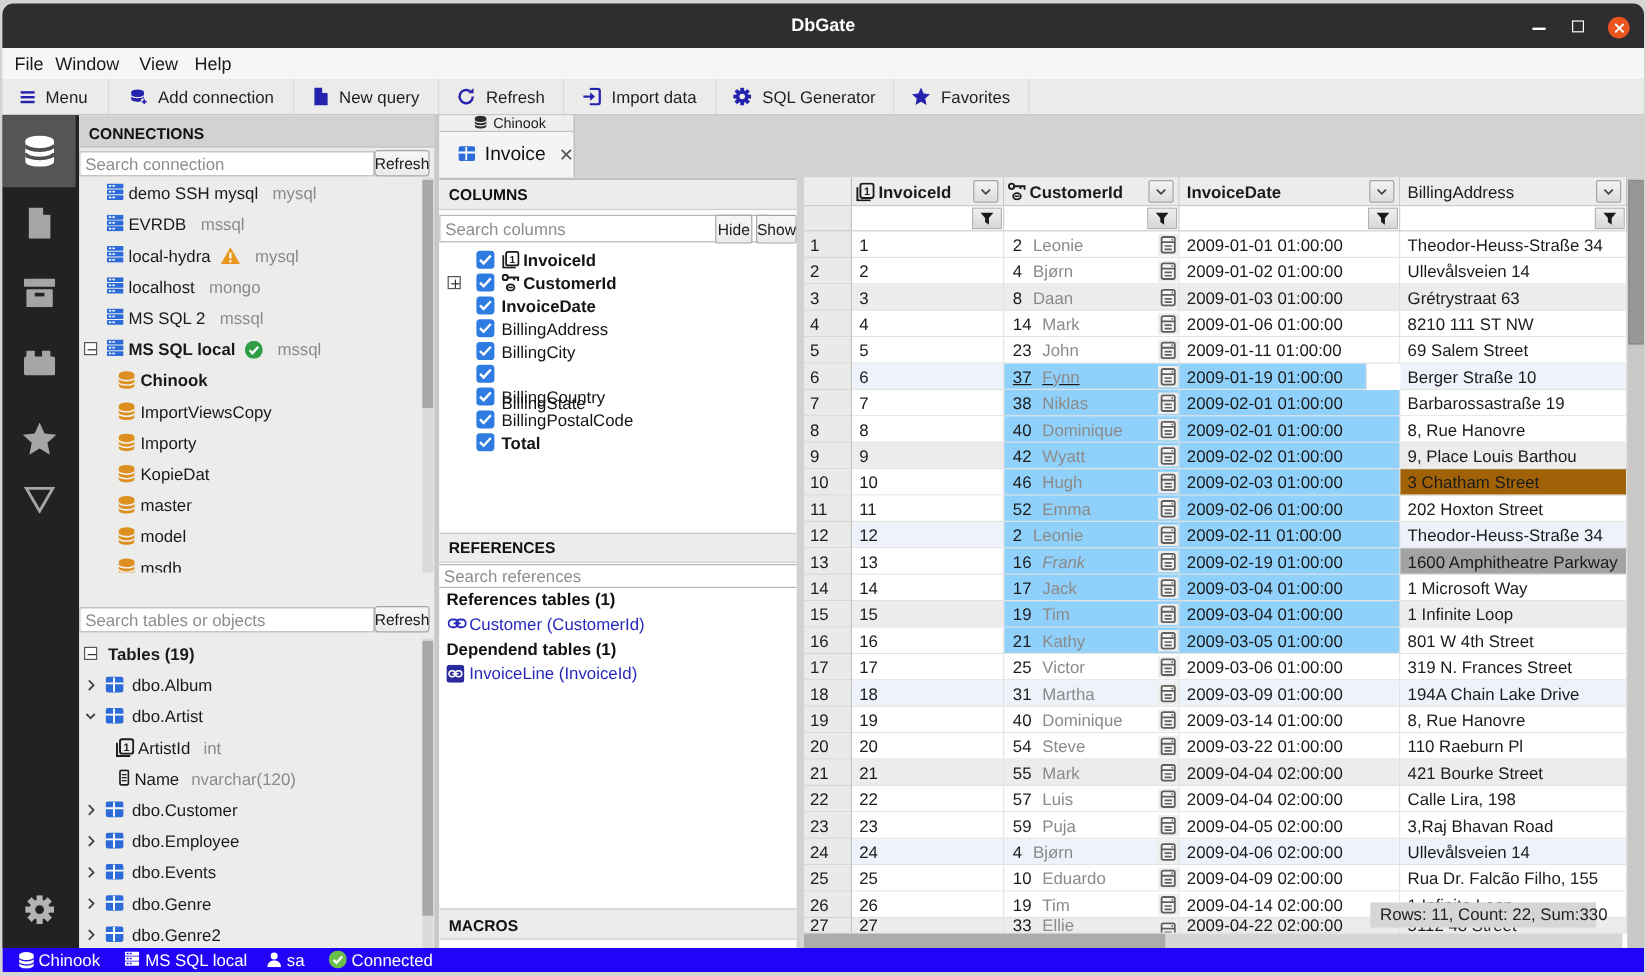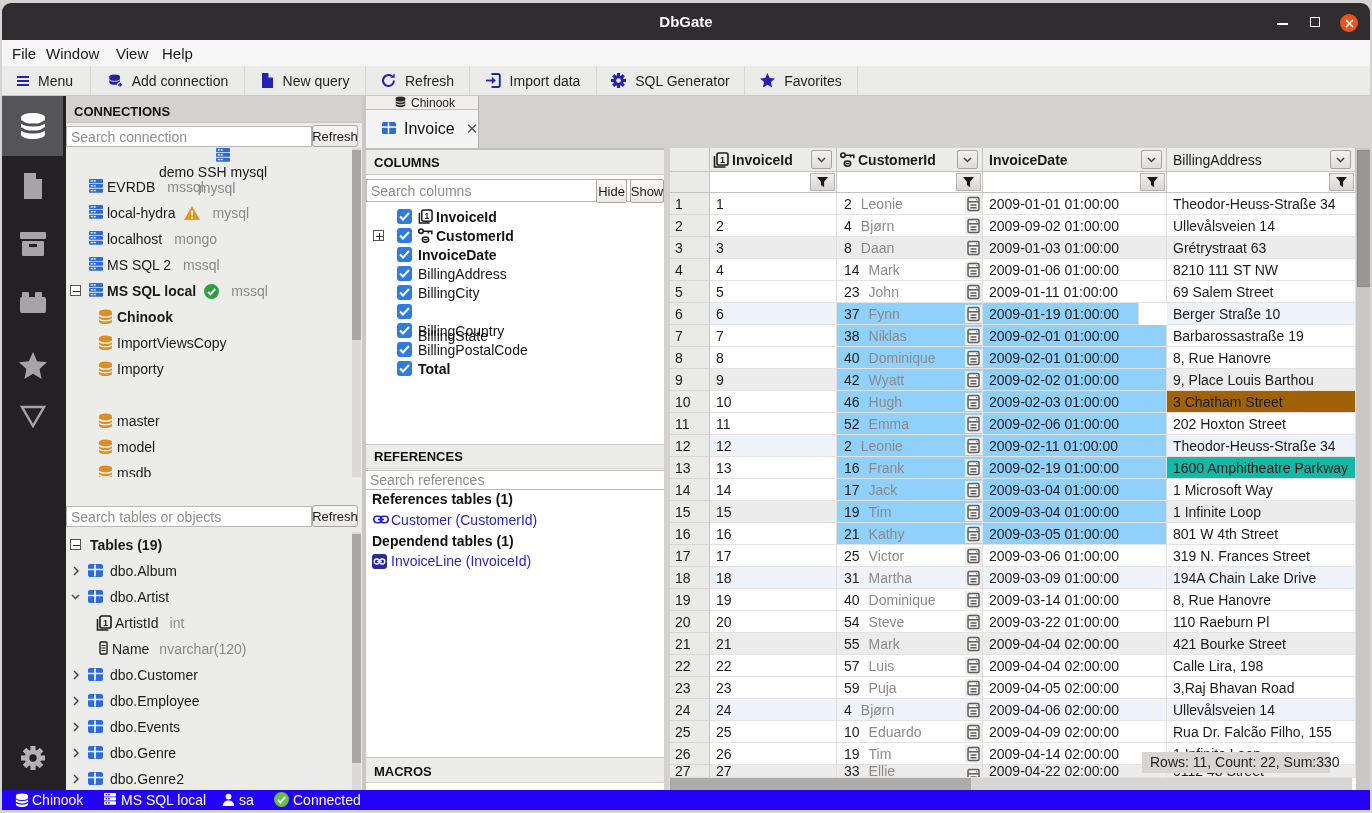--- a/index.html
+++ b/index.html
@@ -184,21 +184,21 @@
           <circle cx="7.5" cy="7.5" r="2.3" fill="#232124"></circle>
         </svg>
       </div>
 </div>
 <div class="abs" id="leftpanel">
 <div class="abs lefthead" style="left:0;top:0;width:296px;height:27px;">
         <span style="top:8px;">CONNECTIONS</span>
       </div>
 <input class="search" style="left: 0px; top: 30px; width: 246px; height: 21px;" placeholder="Search connection">
 <div class="btn" style="left:246px;top:29px;width:46px;height:22px;">Refresh</div>
-<div class="titem" style="left:0;top:52px;width:290px;flex-direction:column;">
+<div class="titem" style="left:0;top:52px;width:290px;">
         <span style="margin-left:23px;"><svg width="14" height="14" viewBox="0 0 16 16">
             <rect x="0" y="0" width="16" height="4.6" rx="1" fill="#2d6bd8"></rect>
             <rect x="2" y="1.4" width="2.2" height="1.6" fill="#fff"></rect>
             <rect x="5.4" y="1.4" width="2.2" height="1.6" fill="#fff"></rect>
             <rect x="0" y="5.5" width="16" height="4.6" rx="1" fill="#2d6bd8"></rect>
             <rect x="2" y="6.9" width="2.2" height="1.6" fill="#fff"></rect>
             <rect x="5.4" y="6.9" width="2.2" height="1.6" fill="#fff"></rect>
             <rect x="0" y="11" width="16" height="4.6" rx="1" fill="#2d6bd8"></rect>
             <rect x="2" y="12.4" width="2.2" height="1.6" fill="#fff"></rect>
             <rect x="5.4" y="12.4" width="2.2" height="1.6" fill="#fff"></rect>
@@ -311,20 +311,28 @@
             </svg></span>
           <span style="margin-left:4px;">ImportViewsCopy</span>
         </div>
 <div class="titem" style="left:0;top:52px;width:290px;">
           <span style="margin-left:32px;"><svg width="15" height="16" viewBox="0 0 15 16">
               <ellipse cx="7.5" cy="3" rx="6.5" ry="2.6" fill="#dd8f1f"></ellipse>
               <path d="M1 3 v9.4 c0 1.4 2.9 2.6 6.5 2.6 s6.5 -1.2 6.5 -2.6 v-9.4 z" fill="#dd8f1f"></path>
               <path d="M1 6.2 c1.2 1.3 3.5 2 6.5 2 s5.3 -.7 6.5 -2 M1 9.9 c1.2 1.3 3.5 2 6.5 2 s5.3 -.7 6.5 -2" stroke="#f2f1ef" stroke-width="1.3" fill="none"></path>
             </svg></span>
           <span style="margin-left:4px;">Importy</span>
+        </div>
+<div class="titem" style="left:0;top:78px;width:290px;">
+          <span style="margin-left:32px;"><svg width="15" height="16" viewBox="0 0 15 16">
+              <ellipse cx="7.5" cy="3" rx="6.5" ry="2.6" fill="#dd8f1f"></ellipse>
+              <path d="M1 3 v9.4 c0 1.4 2.9 2.6 6.5 2.6 s6.5 -1.2 6.5 -2.6 v-9.4 z" fill="#dd8f1f"></path>
+              <path d="M1 6.2 c1.2 1.3 3.5 2 6.5 2 s5.3 -.7 6.5 -2 M1 9.9 c1.2 1.3 3.5 2 6.5 2 s5.3 -.7 6.5 -2" stroke="#f2f1ef" stroke-width="1.3" fill="none"></path>
+            </svg></span>
+          <span style="margin-left:4px;">KopieDat</span>
         </div>
 <div class="titem" style="left:0;top:104px;width:290px;">
           <span style="margin-left:32px;"><svg width="15" height="16" viewBox="0 0 15 16">
               <ellipse cx="7.5" cy="3" rx="6.5" ry="2.6" fill="#dd8f1f"></ellipse>
               <path d="M1 3 v9.4 c0 1.4 2.9 2.6 6.5 2.6 s6.5 -1.2 6.5 -2.6 v-9.4 z" fill="#dd8f1f"></path>
               <path d="M1 6.2 c1.2 1.3 3.5 2 6.5 2 s5.3 -.7 6.5 -2 M1 9.9 c1.2 1.3 3.5 2 6.5 2 s5.3 -.7 6.5 -2" stroke="#f2f1ef" stroke-width="1.3" fill="none"></path>
             </svg></span>
           <span style="margin-left:4px;">master</span>
         </div>
 <div class="titem" style="left:0;top:130px;width:290px;">
@@ -676,21 +684,21 @@
         <span>4</span>
         <span class="gray" style="margin-left:9px;">Bjørn</span>
         <span class="abs" style="left:128px;top:2px;"><svg width="17" height="18" viewBox="0 0 17 18">
             <rect width="17" height="18" fill="#efeeed"></rect>
             <rect x="3" y="2.5" width="11" height="13" rx="1.5" stroke="#5e5e5e" stroke-width="1.5" fill="#f6f5f4"></rect>
             <path d="M3 6.8 h11" stroke="#5e5e5e" stroke-width="1.5"></path>
             <path d="M5.5 10 h6 M5.5 12.8 h6" stroke="#5e5e5e" stroke-width="1.4"></path>
             <circle cx="11.8" cy="4.7" r="0.8" fill="#777"></circle>
           </svg></span>
       </div>
-<div class="gcell gdata" style="left:313px;top:67px;width:184px;height:22px;background:#ffffff;">2009-09-02 01:00:00</div>
+<div class="gcell gdata" style="left:313px;top:67px;width:184px;height:22px;background:#ffffff;">2009-01-02 01:00:00</div>
 <div class="gcell gdata" style="left:497px;top:67px;width:189px;height:22px;background:#ffffff;">Ullevålsveien 14</div>
 <div class="gcell grownum" style="left:0px;top:89px;width:40px;height:22px;">3</div>
 <div class="gcell gdata" style="left:40px;top:89px;width:127px;height:22px;background:#ececec;">3</div>
 <div class="gcell gdata" style="left:167px;top:89px;width:146px;height:22px;background:#ececec;padding-left:7px;">
         <span>8</span>
         <span class="gray" style="margin-left:9px;">Daan</span>
         <span class="abs" style="left:128px;top:2px;"><svg width="17" height="18" viewBox="0 0 17 18">
             <rect width="17" height="18" fill="#efeeed"></rect>
             <rect x="3" y="2.5" width="11" height="13" rx="1.5" stroke="#5e5e5e" stroke-width="1.5" fill="#f6f5f4"></rect>
             <path d="M3 6.8 h11" stroke="#5e5e5e" stroke-width="1.5"></path>
@@ -725,21 +733,21 @@
             <rect x="3" y="2.5" width="11" height="13" rx="1.5" stroke="#5e5e5e" stroke-width="1.5" fill="#f6f5f4"></rect>
             <path d="M3 6.8 h11" stroke="#5e5e5e" stroke-width="1.5"></path>
             <path d="M5.5 10 h6 M5.5 12.8 h6" stroke="#5e5e5e" stroke-width="1.4"></path>
             <circle cx="11.8" cy="4.7" r="0.8" fill="#777"></circle>
           </svg></span>
       </div>
 <div class="gcell gdata" style="left:313px;top:133px;width:184px;height:22px;background:#ffffff;">2009-01-11 01:00:00</div>
 <div class="gcell gdata" style="left:497px;top:133px;width:189px;height:22px;background:#ffffff;">69 Salem Street</div>
 <div class="gcell grownum" style="left:0px;top:155px;width:40px;height:22px;">6</div>
 <div class="gcell gdata" style="left:40px;top:155px;width:127px;height:22px;background:#eef2fb;">6</div>
-<div class="gcell gdata" style="left:167px;top:155px;width:146px;height:22px;background:#90d1fb;padding-left:7px;">
+<div class="gcell gdata" style="left:167px;top:155px;width:146px;height:22px;background:#90d1fb;padding-left:7px;text-decoration:underline;">
         <span>37</span>
         <span class="gray" style="margin-left:9px;">Fynn</span>
         <span class="abs" style="left:128px;top:2px;"><svg width="17" height="18" viewBox="0 0 17 18">
             <rect width="17" height="18" fill="#efeeed"></rect>
             <rect x="3" y="2.5" width="11" height="13" rx="1.5" stroke="#5e5e5e" stroke-width="1.5" fill="#f6f5f4"></rect>
             <path d="M3 6.8 h11" stroke="#5e5e5e" stroke-width="1.5"></path>
             <path d="M5.5 10 h6 M5.5 12.8 h6" stroke="#5e5e5e" stroke-width="1.4"></path>
             <circle cx="11.8" cy="4.7" r="0.8" fill="#777"></circle>
           </svg></span>
       </div>
@@ -832,31 +840,31 @@
             <path d="M5.5 10 h6 M5.5 12.8 h6" stroke="#5e5e5e" stroke-width="1.4"></path>
             <circle cx="11.8" cy="4.7" r="0.8" fill="#777"></circle>
           </svg></span>
       </div>
 <div class="gcell gdata" style="left:313px;top:287px;width:184px;height:22px;background:#90d1fb;">2009-02-11 01:00:00</div>
 <div class="gcell gdata" style="left:497px;top:287px;width:189px;height:22px;background:#eef2fb;">Theodor-Heuss-Straße 34</div>
 <div class="gcell grownum" style="left:0px;top:309px;width:40px;height:22px;">13</div>
 <div class="gcell gdata" style="left:40px;top:309px;width:127px;height:22px;background:#ffffff;">13</div>
 <div class="gcell gdata" style="left:167px;top:309px;width:146px;height:22px;background:#90d1fb;padding-left:7px;">
         <span>16</span>
-        <span class="gray" style="margin-left:9px;">Frank</span>
+        <span class="gray" style="margin-left:9px;font-style:italic;">Frank</span>
         <span class="abs" style="left:128px;top:2px;"><svg width="17" height="18" viewBox="0 0 17 18">
             <rect width="17" height="18" fill="#efeeed"></rect>
             <rect x="3" y="2.5" width="11" height="13" rx="1.5" stroke="#5e5e5e" stroke-width="1.5" fill="#f6f5f4"></rect>
             <path d="M3 6.8 h11" stroke="#5e5e5e" stroke-width="1.5"></path>
             <path d="M5.5 10 h6 M5.5 12.8 h6" stroke="#5e5e5e" stroke-width="1.4"></path>
             <circle cx="11.8" cy="4.7" r="0.8" fill="#777"></circle>
           </svg></span>
       </div>
 <div class="gcell gdata" style="left:313px;top:309px;width:184px;height:22px;background:#90d1fb;">2009-02-19 01:00:00</div>
-<div class="gcell gdata" style="left:497px;top:309px;width:189px;height:22px;background:#14b8a6;">1600 Amphitheatre Parkway</div>
+<div class="gcell gdata" style="left:497px;top:309px;width:189px;height:22px;background:#a3a3a3;">1600 Amphitheatre Parkway</div>
 <div class="gcell grownum" style="left:0px;top:331px;width:40px;height:22px;">14</div>
 <div class="gcell gdata" style="left:40px;top:331px;width:127px;height:22px;background:#ffffff;">14</div>
 <div class="gcell gdata" style="left:167px;top:331px;width:146px;height:22px;background:#90d1fb;padding-left:7px;">
         <span>17</span>
         <span class="gray" style="margin-left:9px;">Jack</span>
         <span class="abs" style="left:128px;top:2px;"><svg width="17" height="18" viewBox="0 0 17 18">
             <rect width="17" height="18" fill="#efeeed"></rect>
             <rect x="3" y="2.5" width="11" height="13" rx="1.5" stroke="#5e5e5e" stroke-width="1.5" fill="#f6f5f4"></rect>
             <path d="M3 6.8 h11" stroke="#5e5e5e" stroke-width="1.5"></path>
             <path d="M5.5 10 h6 M5.5 12.8 h6" stroke="#5e5e5e" stroke-width="1.4"></path>

